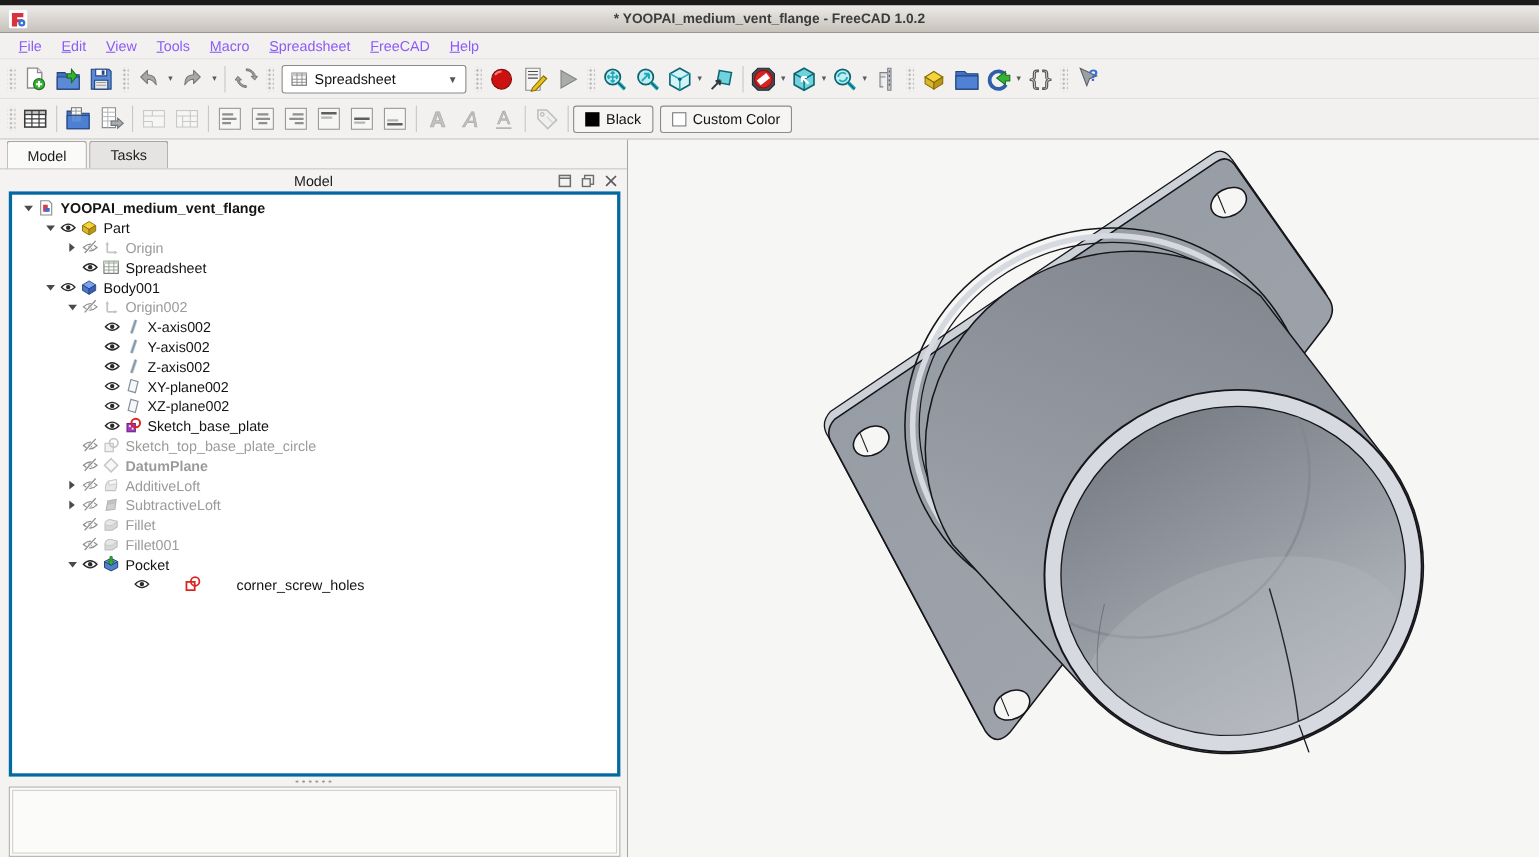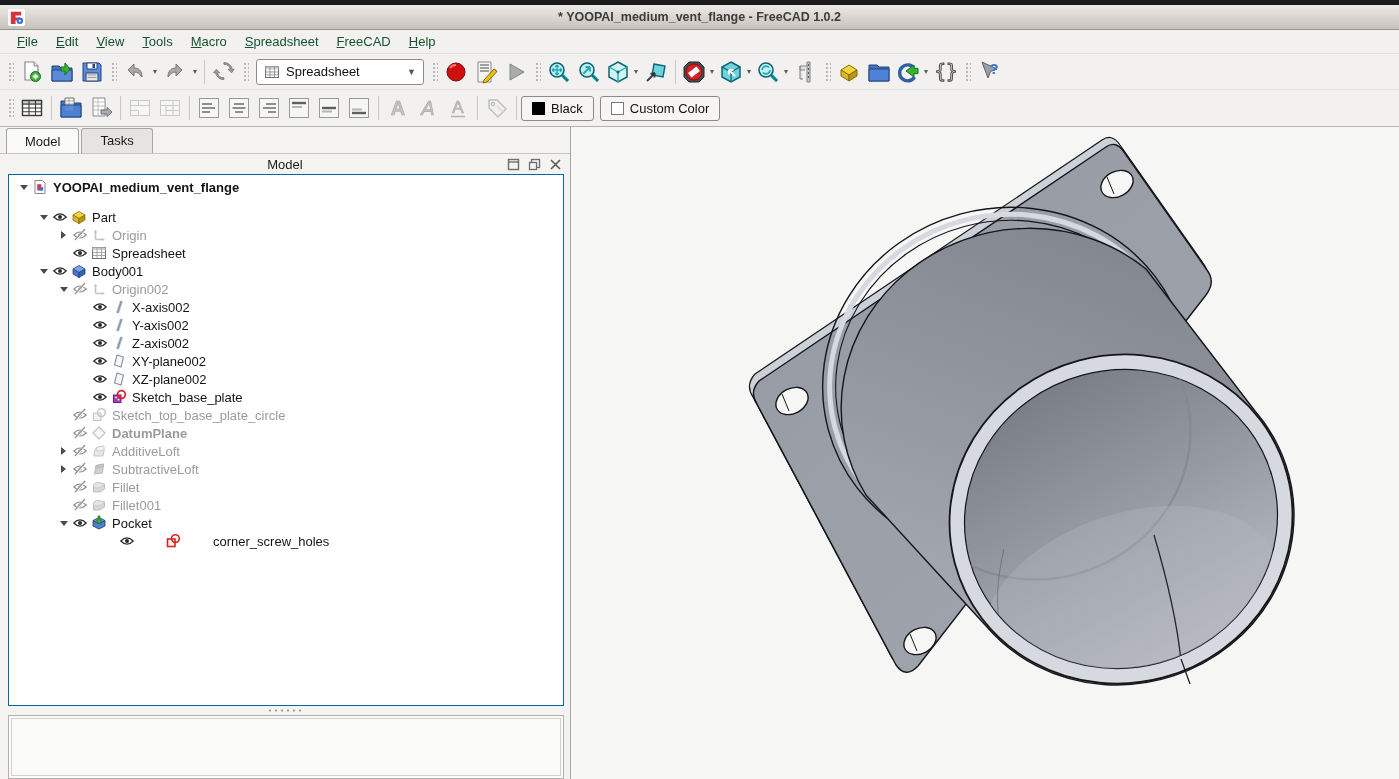--- a/index.html
+++ b/index.html
@@ -5,21 +5,21 @@
   * { margin:0; padding:0; box-sizing:border-box; }
   html,body { width:1399px; height:779px; overflow:hidden; font-family:"Liberation Sans", sans-serif; background:#f1f0ef; }
 
   
   .top-strip { height:5px; background:#1b1b1b; }
   .titlebar { height:25px; background:linear-gradient(#edebe7,#c6c2bb); display:flex; align-items:center; position:relative; border-bottom:1px solid #9a968f; }
   .fc-logo { width:17px; height:17px; margin-left:8px; }
   .title-text { position:absolute; left:0; right:0; text-align:center; font-size:12.5px; font-weight:bold; color:#3c3c3c; }
 
   .menubar { height:24px; background:#f2f1f0; display:flex; align-items:center; padding-left:8px; border-bottom:1px solid #e0dedc; }
-  .menu-item { display:inline-block; padding:3px 9px; font-size:13px; color:#14532d; }
+  .menu-item { display:inline-block; padding:3px 9px; font-size:13px; color:#8b5cf6; }
   .menu-item::first-letter { text-decoration:underline; }
 
   .toolbar { background:#f2f1f0; display:flex; align-items:center; padding:2px 4px; }
   .toolbar.row1 { height:36px; border-bottom:1px solid #e3e1df; }
   .toolbar.row2 { height:37px; border-bottom:1px solid #b5b3b0; }
   .grip { width:7px; height:22px; margin:0 3px; background-image:radial-gradient(circle, #b9b7b4 1px, transparent 1.2px); background-size:4px 4px; background-position:1px 1px; }
   .tsep { width:1px; height:24px; background:#c9c7c4; margin:0 4px; }
   .tb-btn { width:30px; height:30px; display:flex; align-items:center; justify-content:center; border-radius:3px; flex:0 0 auto; }
   .tb-btn.sm { width:27px; }
   .tb-btn svg { display:block; }
@@ -38,21 +38,21 @@
   
   .main { display:flex; height:652px; }
   .left-dock { width:650px; background:#f4f3f2; border-right:1px solid #a8a6a3; display:flex; flex-direction:column; }
   .dock-tabs { height:26px; display:flex; align-items:flex-end; padding-left:6px; background:#f4f3f2; }
   .tab { font-size:13px; padding:4px 18px 5px; border:1px solid #a8a6a3; border-bottom:none; border-radius:3px 3px 0 0; margin-right:2px; color:#1a1a1a; background:#e6e4e2; }
   .tab.active { background:#fafaf9; position:relative; top:1px; padding-top:5px; }
   .dock-title { height:21px; display:flex; align-items:center; position:relative; border-top:1px solid #c8c6c3; }
   .dock-title .t { position:absolute; left:0; right:0; text-align:center; font-size:13px; color:#1a1a1a; }
   .dock-btns { margin-left:auto; display:flex; gap:8px; padding-right:8px; z-index:1; }
   .dock-btns svg { display:block; }
-  .tree-panel { flex:1; margin:0 6px 0 8px; background:#fff; border:1px solid #0369a1; overflow:hidden; padding-top:3px; }
+  .tree-panel { flex:1; margin:0 6px 0 8px; background:#fff; border:3px solid #0369a1; overflow:hidden; padding-top:3px; }
   .vsplit { height:9px; display:flex; align-items:center; justify-content:center; }
   .vsplit .dots { width:36px; height:3px; background-image:radial-gradient(circle,#9a9894 1px,transparent 1.2px); background-size:6px 3px; }
   .bottom-panel { height:64px; margin:0 6px 0 8px; margin-bottom:0; background:#fbfbfa; border:1px solid #b3b1ae; padding:2px; }
   .bottom-panel .inner { height:100%; border:1px solid #d2d0cd; background:#fbfbfa; }
 
   .tree-row { height:18px; display:flex; align-items:center; font-size:13px; color:#141414; white-space:nowrap; }
   .tree-row.bold .tlabel { font-weight:bold; }
   .tree-row.dim { color:#9b9b9b; }
   .tree-row.dim .ti { opacity:.55; filter:grayscale(.7); }
   .tw { width:17px; height:12px; display:inline-flex; align-items:center; justify-content:center; flex:0 0 auto; }
@@ -489,21 +489,21 @@
       </span>
     </div>
     <div class="tree-panel">
         <div class="tree-row bold" style="padding-left: 6px;">
           <span class="tw expanded"></span>
           <svg class="ti" viewBox="0 0 16 16">
             <use href="#t-document"></use>
           </svg>
           <span class="tlabel">YOOPAI_medium_vent_flange</span>
         </div>
-        <div class="tree-row" style="padding-left: 26px; margin-top: 12px;">
+        <div class="tree-row" style="padding-left: 26px;">
           <span class="tw expanded"></span>
           <svg class="eye" viewBox="0 0 16 16">
             <use href="#t-eye"></use>
           </svg>
           <svg class="ti" viewBox="0 0 16 16">
             <use href="#t-part"></use>
           </svg>
           <span class="tlabel">Part</span>
         </div>
         <div class="tree-row dim" style="padding-left: 46px;">

